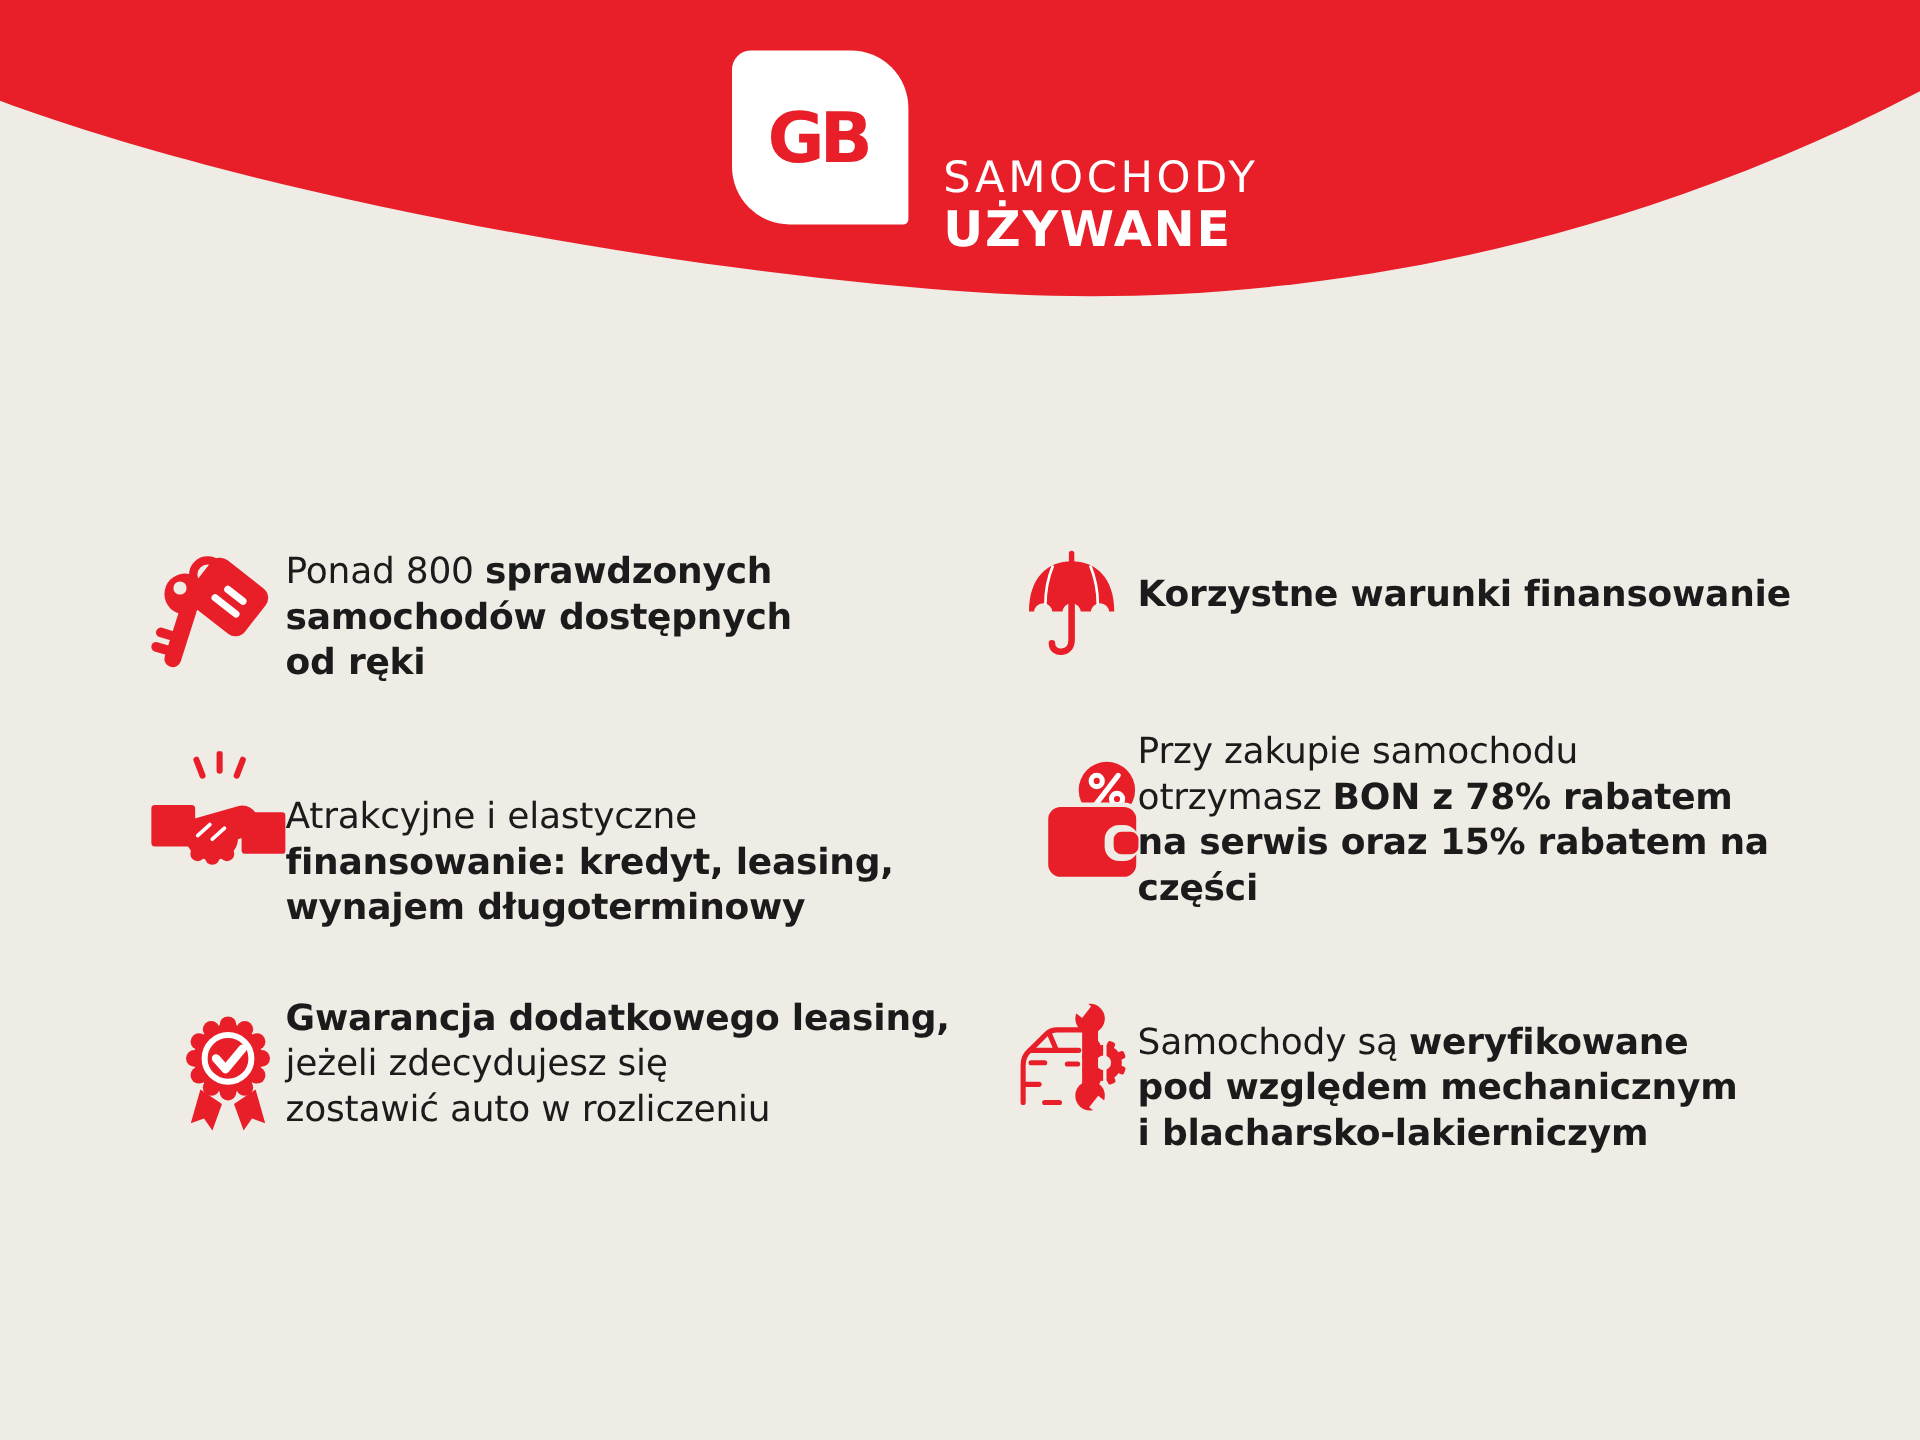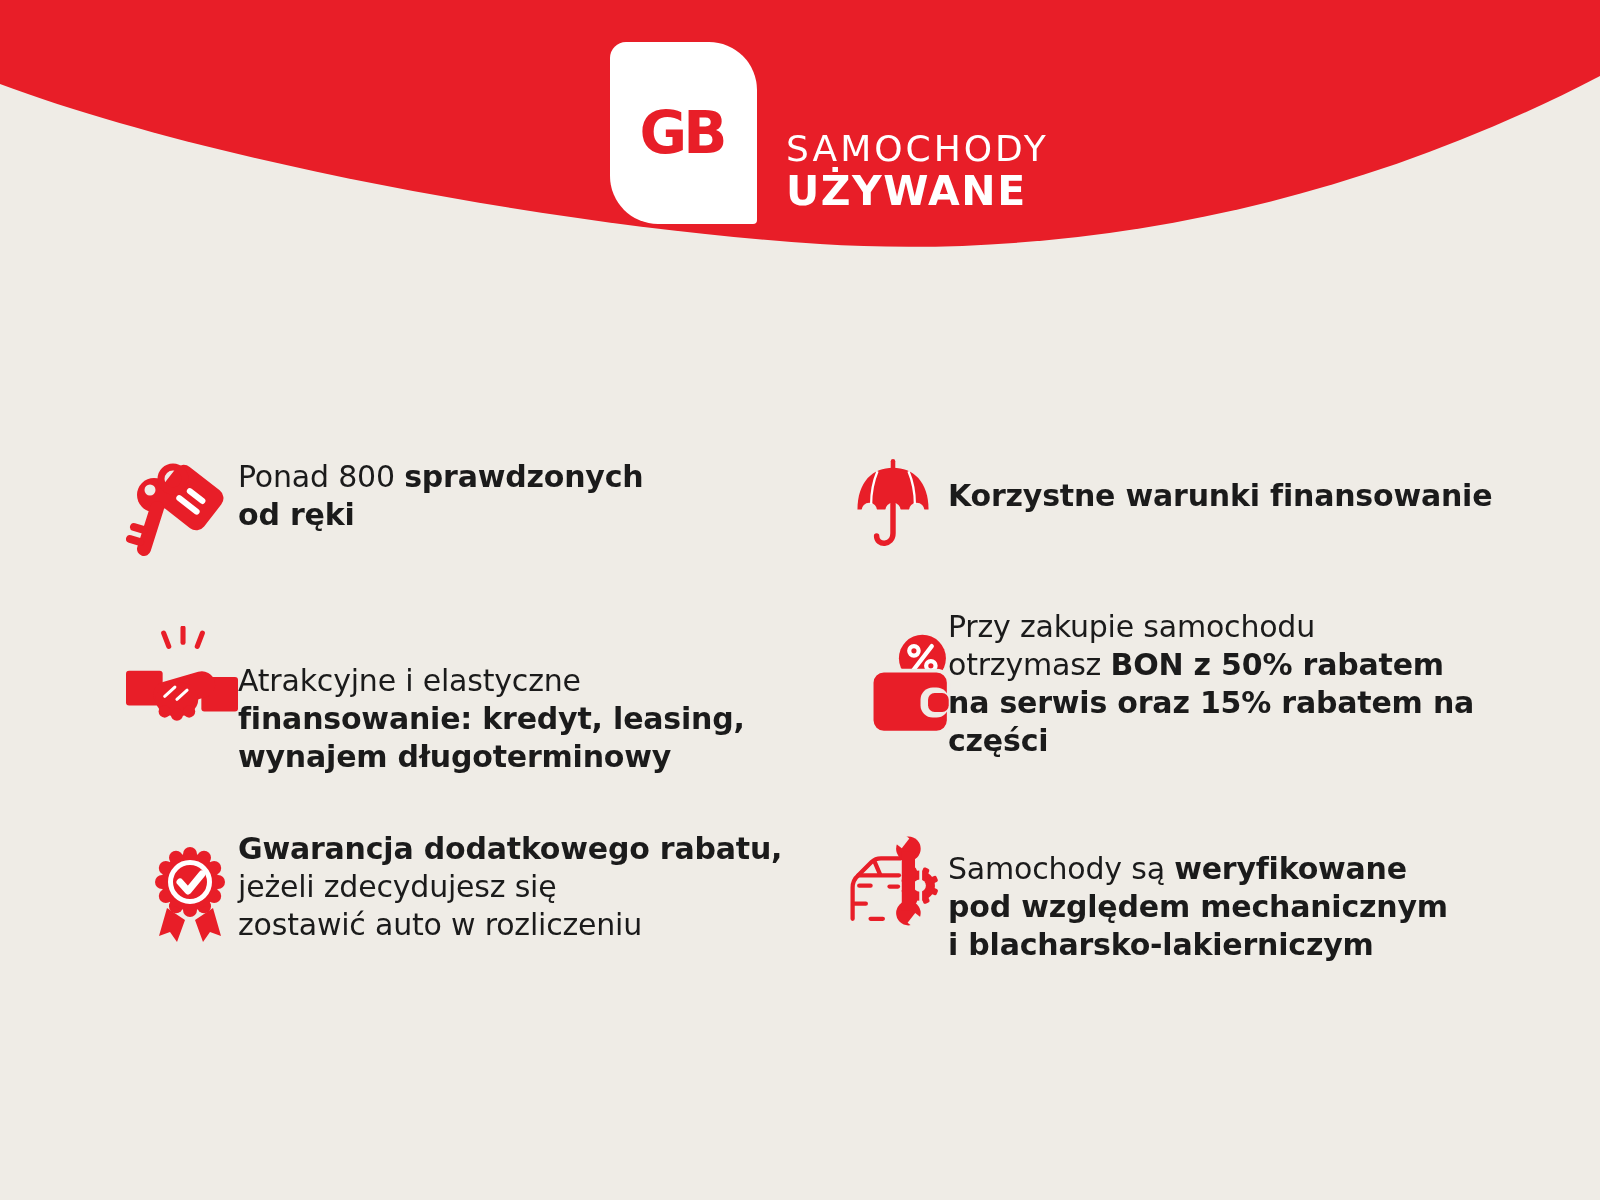--- a/index.html
+++ b/index.html
@@ -16,21 +16,21 @@
     color:var(--text);
   }
   .curve{position:absolute;left:0;top:0;width:1600px;height:270px;}
   .rf{fill:var(--red);}
   .rs{stroke:var(--red);fill:none;}
   .wf{fill:var(--white);}
   .ws{stroke:var(--white);fill:none;}
   .bf{fill:var(--bg);}
   .bs{stroke:var(--bg);fill:none;}
   .logo-box{
-    position:absolute;left:610px;top:42px;width:147px;height:182px;
+    position:absolute;left:610px;top:42px;width:147px;height:145px;
     background:var(--white);border-radius:16px 48px 4px 48px;
     display:flex;align-items:center;justify-content:center;
   }
   .logo-text{
     color:var(--red);font-size:58px;font-weight:bold;letter-spacing:-4px;
     transform:translateX(-2px);
   }
   .brand{position:absolute;left:786px;top:82px;color:var(--white);}
   .brand-line1{font-size:36px;font-weight:400;letter-spacing:3px;line-height:40px;margin-top:47px;}
   .brand-line2{font-size:41px;font-weight:bold;letter-spacing:1.5px;line-height:44px;}
@@ -72,20 +72,21 @@
       <path d="M17,78 l-10,-3 M13,90 l-10,-3" class="rs" style="stroke-width:8;stroke-linecap:round"></path>
       <circle cx="23" cy="38" r="5.5" class="bf"></circle>
       <g transform="rotate(38 56 30)" class="wf">
         <rect x="64" y="30" width="22" height="6" rx="3"></rect>
         <rect x="60" y="42" width="28" height="6" rx="3"></rect>
       </g>
     </svg>
   </div>
   <div class="feature-text" style="left:238px;top:458px;">
     <div class="line"><span class="seg">Ponad 800 </span><span class="seg bold">sprawdzonych</span></div>
+    <div class="line"><span class="seg bold">samochodów dostępnych</span></div>
     <div class="line"><span class="seg bold">od ręki</span></div>
   </div>
 
   <div class="feature-icon" style="left:126px;top:626px;width:112px;height:110px;">
     <svg viewBox="0 0 110 108">
       <g class="rs" style="stroke-width:5;stroke-linecap:round">
         <path d="M42,20 L37,7"></path>
           <path d="M56,16 L56,2"></path>
           <path d="M70,20 L75,7"></path>
       </g>
@@ -129,21 +130,21 @@
           <circle cx="74.2" cy="32" r="7"></circle>
         <circle cx="50" cy="46" r="28.5"></circle>
         <path d="M27,72 L45,84 37,106 30,96 19,100 Z"></path>
         <path d="M73,72 L55,84 63,106 70,96 81,100 Z"></path>
       </g>
       <circle cx="50" cy="46" r="19.5" class="ws" style="stroke-width:5"></circle>
       <path d="M40,46 l8,9 14,-17" class="ws" style="stroke-width:7;stroke-linecap:round;stroke-linejoin:round"></path>
     </svg>
   </div>
   <div class="feature-text" style="left:238px;top:830px;">
-    <div class="line"><span class="seg bold">Gwarancja dodatkowego rabatu,</span></div>
+    <div class="line"><span class="seg bold">Gwarancja dodatkowego leasing,</span></div>
     <div class="line"><span class="seg">jeżeli zdecydujesz się</span></div>
     <div class="line"><span class="seg">zostawić auto w rozliczeniu</span></div>
   </div>
 
   <div class="feature-icon" style="left:852px;top:458px;width:82px;height:94px;">
     <svg viewBox="0 0 90 102">
       <path d="M45,3 v10" class="rs" style="stroke-width:5;stroke-linecap:round"></path>
       <path class="rf" d="M6,56 C6,25 23,10 45,10 C67,10 84,25 84,56 Z"></path>
       <circle class="bf" cx="19" cy="57" r="8.5"></circle>
         <circle class="bf" cx="45" cy="57" r="8.5"></circle>
@@ -164,21 +165,21 @@
           <circle cx="69" cy="35" r="5"></circle>
         <path d="M70,14 L50,40" style="stroke-linecap:round"></path>
       </g>
       <rect x="6" y="40" width="82" height="66" rx="13" class="rf" style="stroke:var(--bg);stroke-width:4"></rect>
       <rect x="58" y="58" width="30" height="32" rx="13" class="bf"></rect>
       <rect x="66" y="64" width="22" height="20" rx="7" class="rf"></rect>
     </svg>
   </div>
   <div class="feature-text" style="left:948px;top:608px;">
     <div class="line"><span class="seg">Przy zakupie samochodu</span></div>
-    <div class="line"><span class="seg">otrzymasz </span><span class="seg bold">BON z 50% rabatem</span></div>
+    <div class="line"><span class="seg">otrzymasz </span><span class="seg bold">BON z 78% rabatem</span></div>
     <div class="line"><span class="seg bold">na serwis oraz 15% rabatem na</span></div>
     <div class="line"><span class="seg bold">części</span></div>
   </div>
 
   <div class="feature-icon" style="left:846px;top:828px;width:104px;height:104px;">
     <svg viewBox="0 0 110 108">
       <g class="rs" style="stroke-width:4.5;stroke-linecap:round;stroke-linejoin:round">
         <path d="M7,95 V62 Q7,54 13,49 L27,35 Q31,31 37,31 H58"></path>
         <path d="M13,49 H56"></path>
         <path d="M30,34 L36,48"></path>

